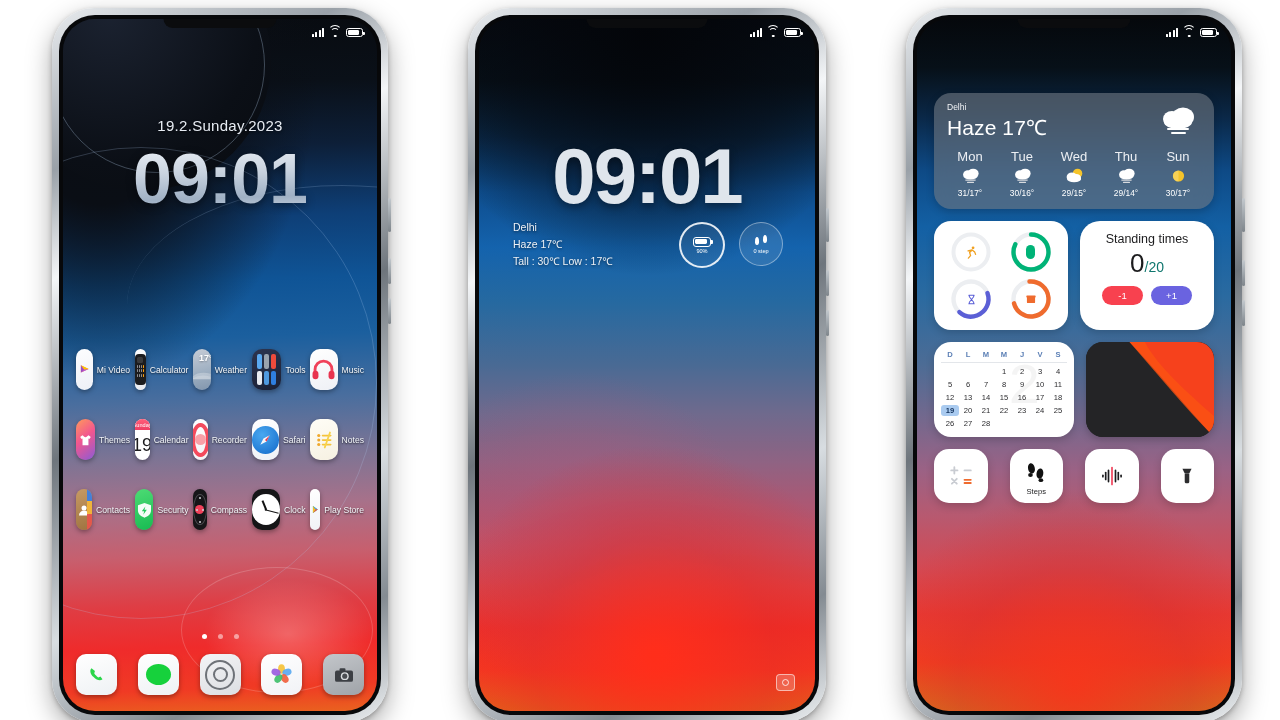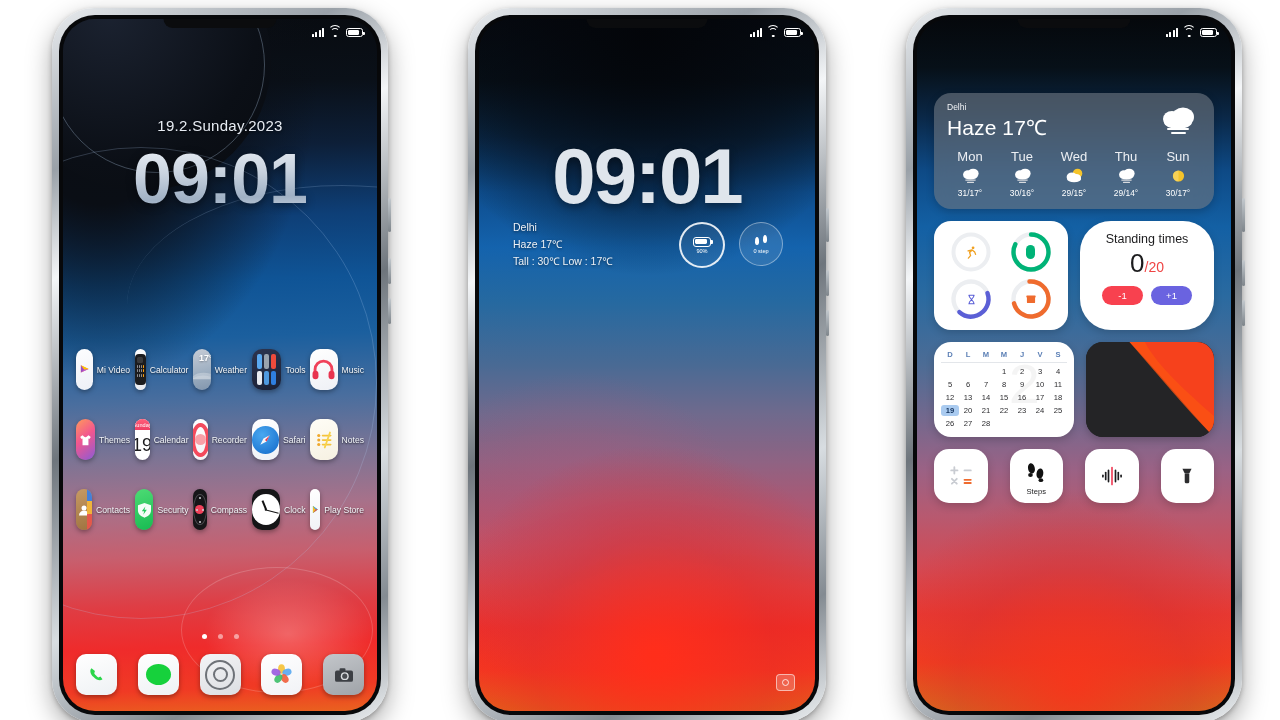--- a/index.html
+++ b/index.html
@@ -144,25 +144,25 @@
   .w-weather .bigicon{position:absolute;right:16px;top:12px;}
   .fcrow{display:flex;justify-content:space-between;margin-top:8px;}
   .fcol{display:flex;flex-direction:column;align-items:center;gap:3px;width:46px;}
   .fcol .d{font-size:13px;color:#eceff3;}
   .fcol .t{font-size:8.4px;color:#fff;}
 
   .row-2{display:flex;gap:12px;}
   .w-rings{background:#fff;border-radius:17px;width:50%;padding:10px;box-sizing:border-box;
     display:grid;grid-template-columns:1fr 1fr;gap:5px;place-items:center;box-shadow:0 3px 9px rgba(0,0,0,.18);}
   .ring{width:42px;height:42px;border-radius:50%;display:flex;align-items:center;justify-content:center;position:relative;}
-  .w-stand{background:#fff;border-radius:31px;flex:1;padding:11px 22px 11px;box-sizing:border-box;
+  .w-stand{background:#fff;border-radius:20px;flex:1;padding:11px 22px 11px;box-sizing:border-box;
     display:flex;flex-direction:column;align-items:center;gap:3px;box-shadow:0 3px 9px rgba(0,0,0,.18);}
   .w-stand .title{font-size:12.5px;color:#1c1c1e;}
   .w-stand .count{font-size:26px;color:#1c1c1e;line-height:28px;}
-  .w-stand .count small{font-size:14px;color:#ef4444;}
+  .w-stand .count small{font-size:14px;color:#0f766e;}
   .w-stand .btns{display:flex;gap:8px;margin-top:2px;}
   .pill{width:41px;height:19px;border-radius:11px;display:flex;align-items:center;justify-content:center;
     font-size:9.5px;color:#fff;cursor:pointer;}
 
   .row-3{display:flex;gap:12px;}
   .w-cal{background:#fff;border-radius:17px;width:50%;padding:8px 7px;box-sizing:border-box;position:relative;overflow:hidden;
     box-shadow:0 3px 9px rgba(0,0,0,.18);}
   .w-cal .ghost{position:absolute;right:34px;top:14px;font-size:56px;color:rgba(0,0,0,.045);line-height:56px;}
   .cal-h{display:grid;grid-template-columns:repeat(7,1fr);border-bottom:1px solid #e3e6ea;padding-bottom:3px;}
   .cal-h span{text-align:center;font-size:7.6px;color:#5b7fb5;font-weight:700;}

